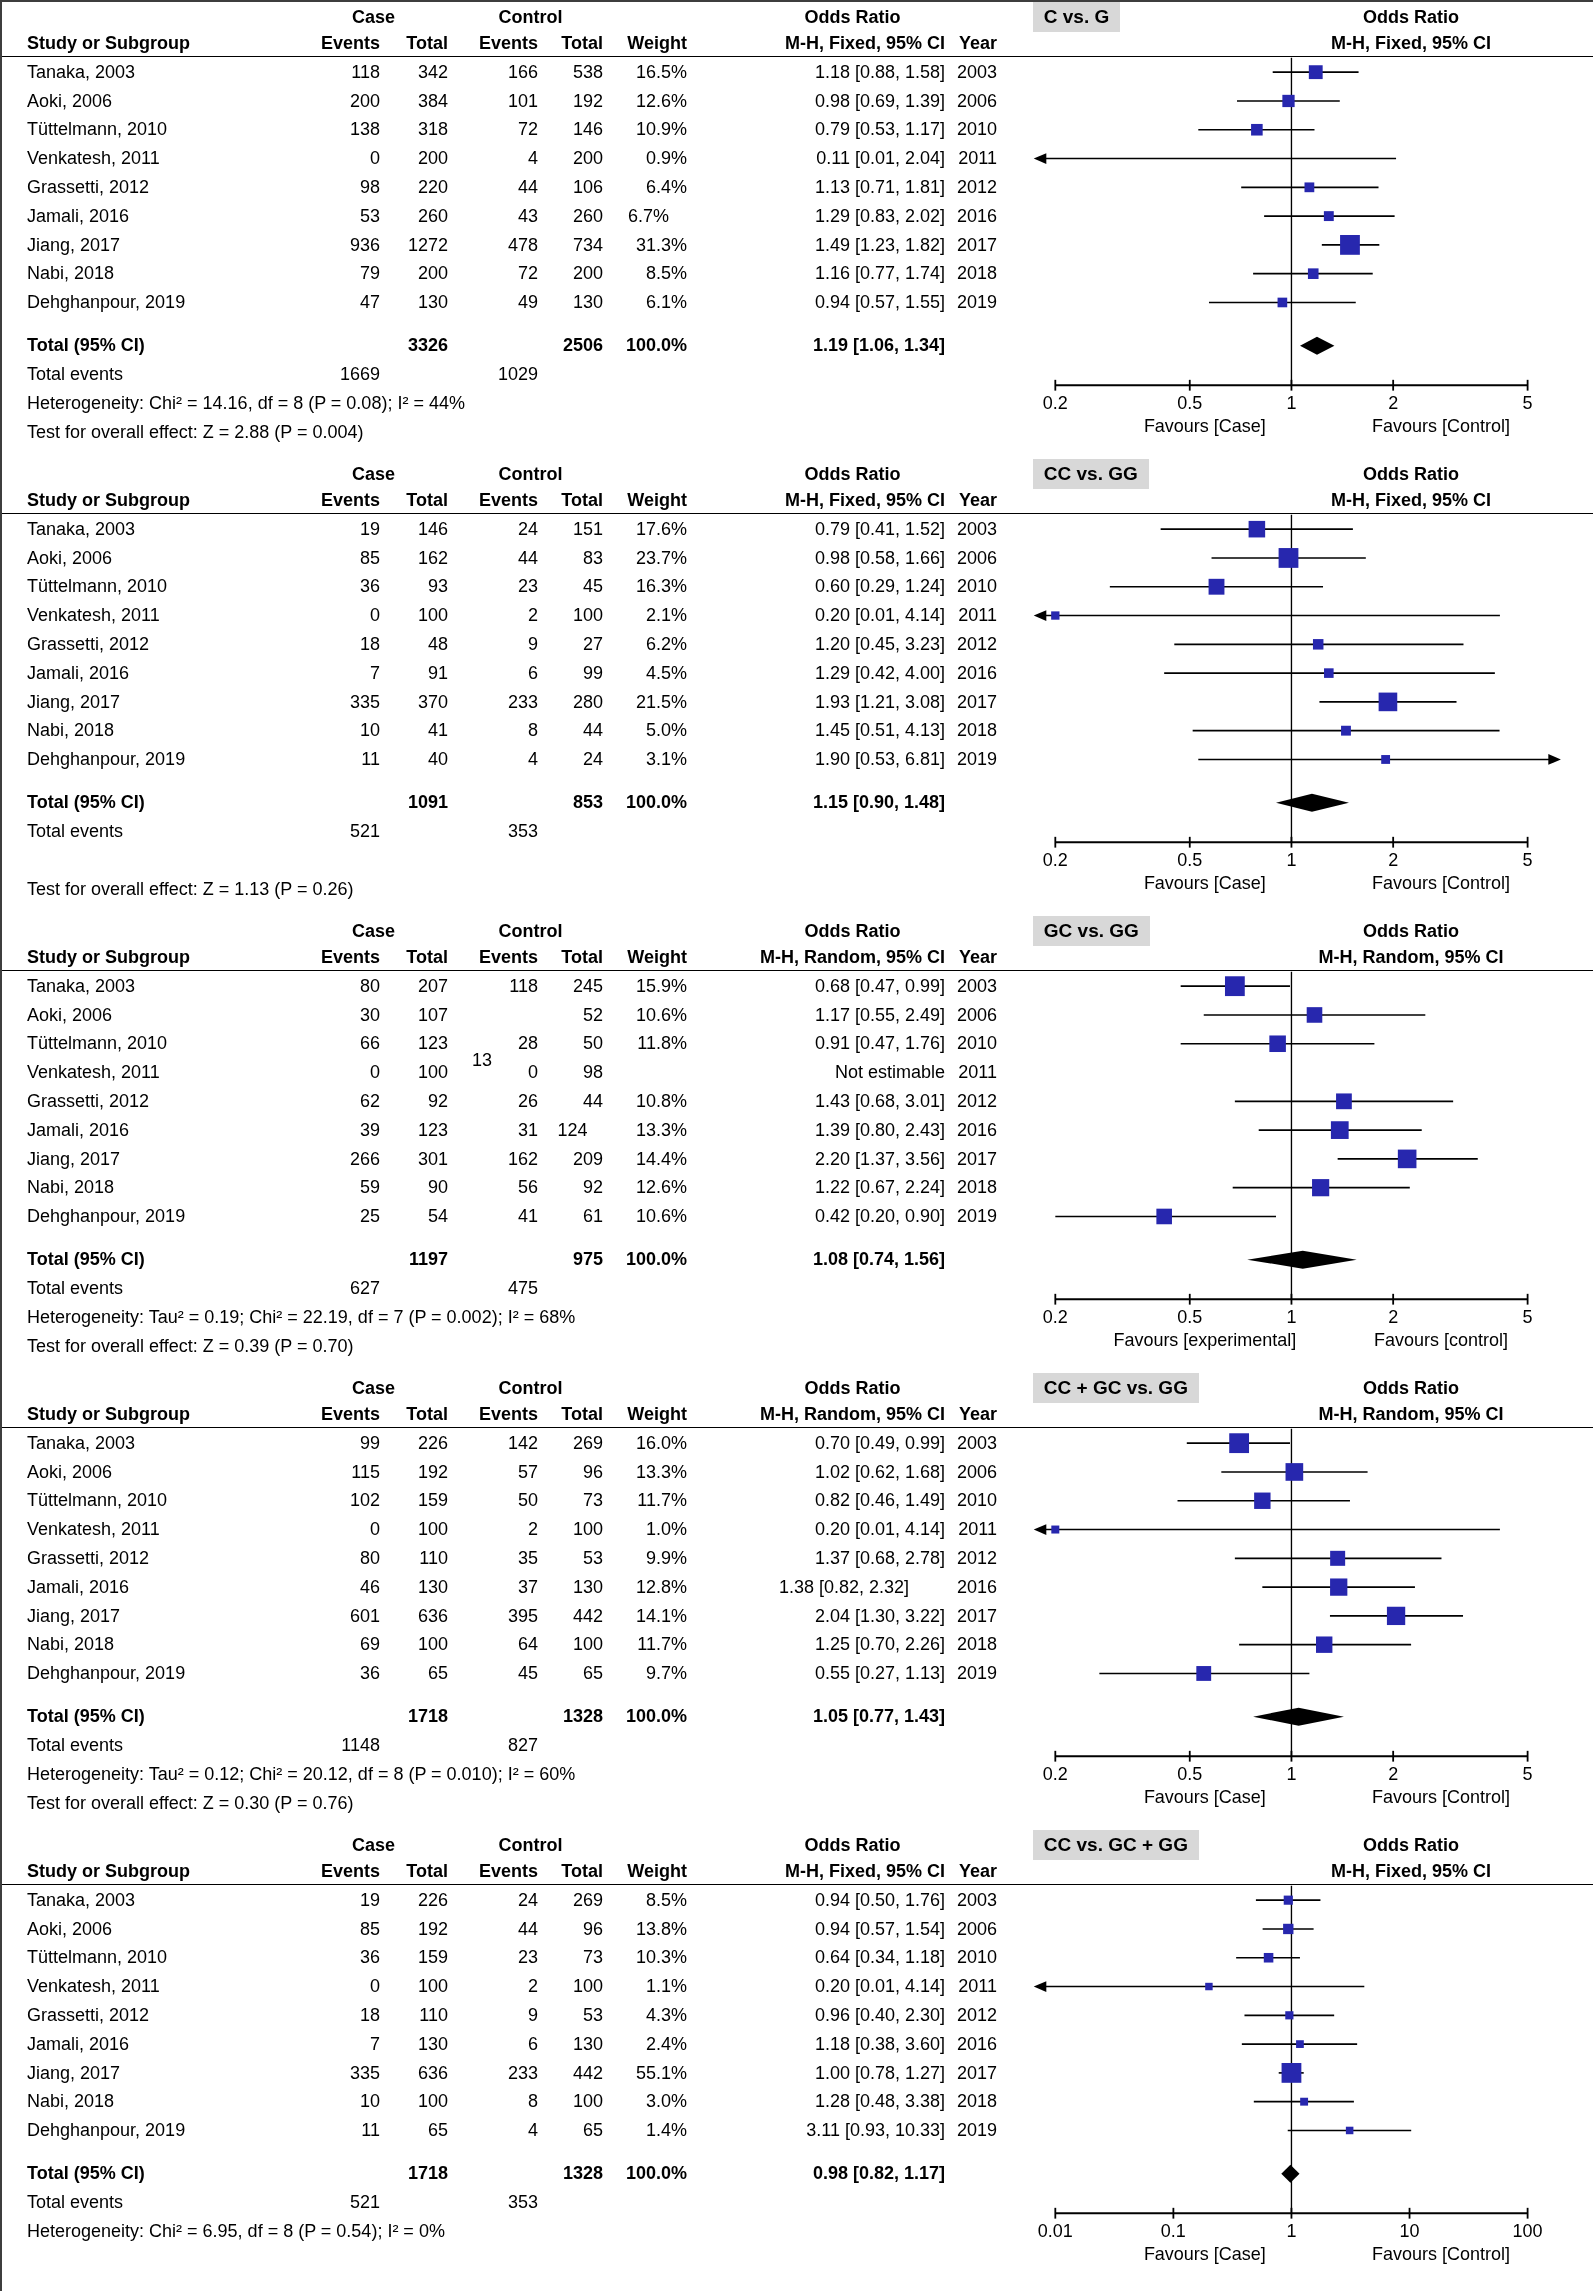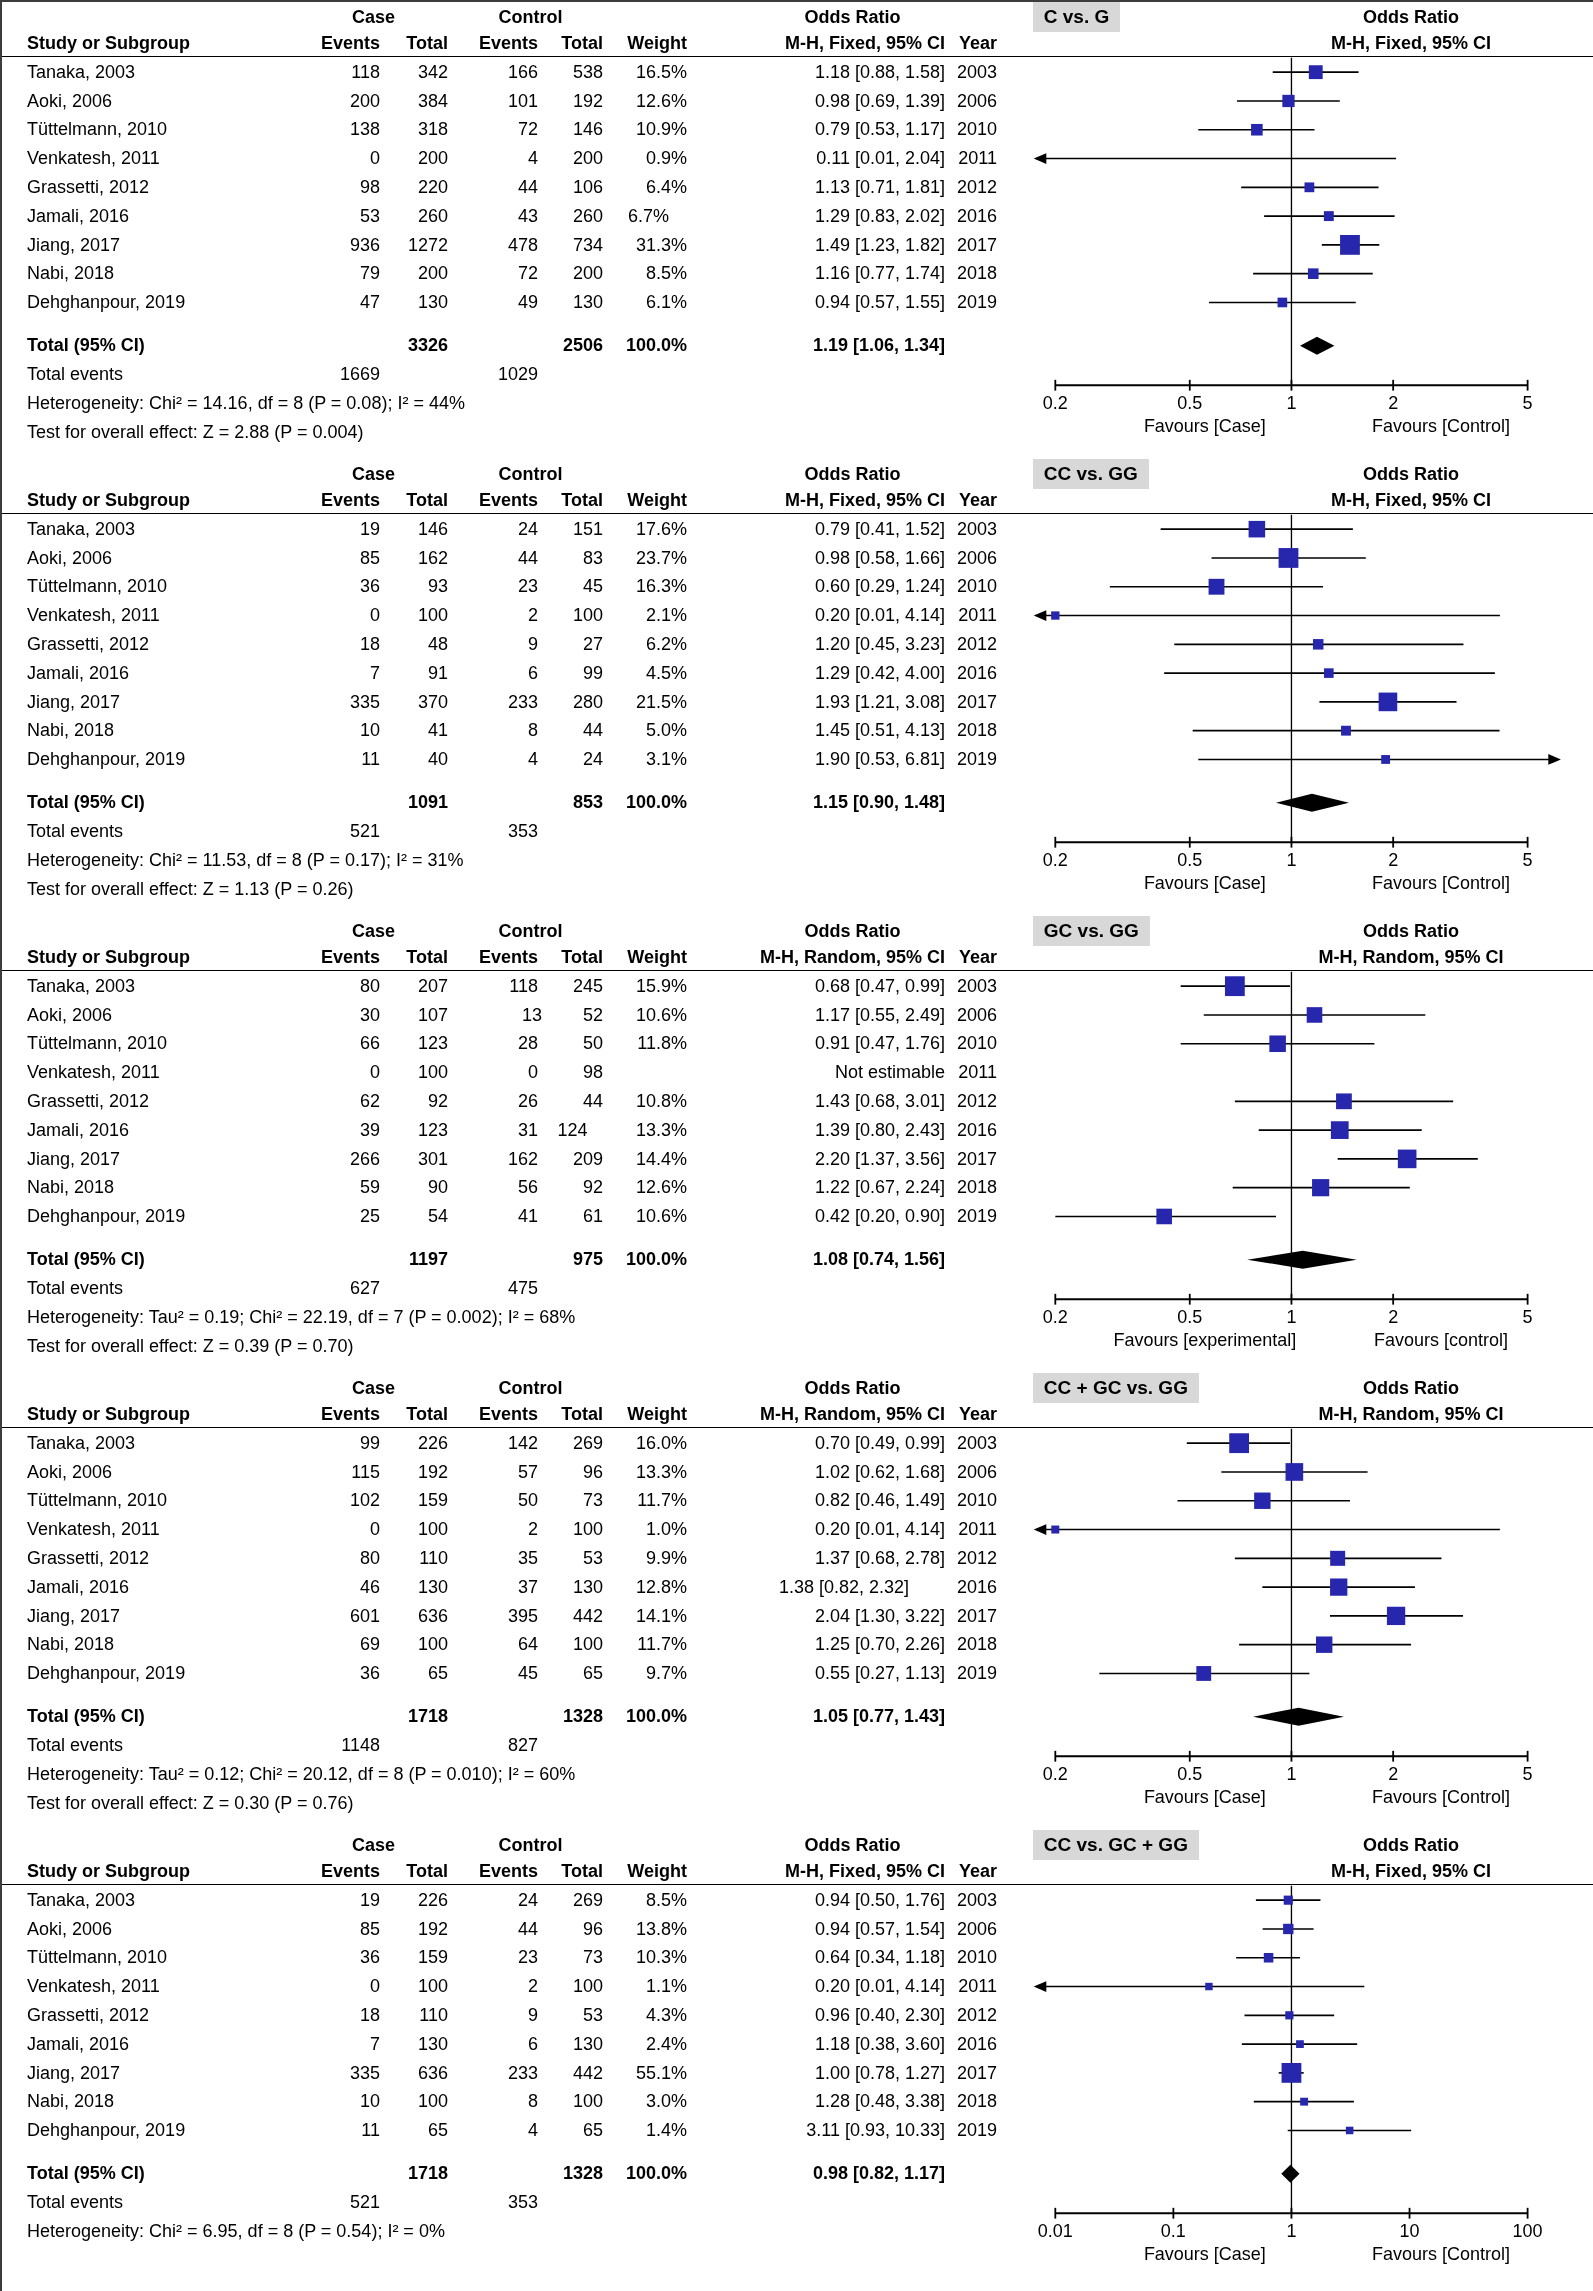--- a/index.html
+++ b/index.html
@@ -304,23 +304,20 @@
         <span style="left: 25px; width: 270px; text-align: left; font-weight: bold;">Total (95% CI)</span>
         <span style="left: 383px; width: 63px; text-align: right; font-weight: bold;">1091</span>
         <span style="left: 540px; width: 61px; text-align: right; font-weight: bold;">853</span>
         <span style="left: 608px; width: 77px; text-align: right; font-weight: bold;">100.0%</span>
         <span style="left: 720px; width: 223px; text-align: right; font-weight: bold;">1.15 [0.90, 1.48]</span>
       </div>
       <div class="trow" style="top: 358px; height: 29px; line-height: 29px;">
         <span style="left: 25px; width: 270px; text-align: left;">Total events</span>
         <span style="left: 297px; width: 81px; text-align: right;">521</span>
         <span style="left: 455px; width: 81px; text-align: right;">353</span>
-      </div>
-      <div class="trow" style="top: 387px; height: 29px; line-height: 29px;">
-        <span style="left: 25px; width: 990px; text-align: left;">Heterogeneity: Chi² = 11.53, df = 8 (P = 0.17); I² = 31%</span>
       </div>
       <div class="trow" style="top: 416px; height: 29px; line-height: 29px;">
         <span style="left: 25px; width: 990px; text-align: left;">Test for overall effect: Z = 1.13 (P = 0.26)</span>
       </div>
       <svg width="562" height="457" class="plot" style="left: 1026px;" viewBox="0 0 624 508">
         <line x1="292.5" y1="62" x2="292.5" y2="426" stroke="#000" stroke-width="1.5"></line>
         <line x1="30" y1="426" x2="555" y2="426" stroke="#000" stroke-width="2"></line>
         <line x1="30" y1="420" x2="30" y2="432" stroke="#000" stroke-width="2"></line>
         <text x="30" y="452" text-anchor="middle">0.2</text>
         <line x1="179.44740350573431" y1="420" x2="179.44740350573431" y2="432" stroke="#000" stroke-width="2"></line>
@@ -382,21 +379,21 @@
         <span style="left: 455px; width: 81px; text-align: right;">118</span>
         <span style="left: 540px; width: 61px; text-align: right;">245</span>
         <span style="left: 608px; width: 77px; text-align: right;">15.9%</span>
         <span style="left: 720px; width: 223px; text-align: right;">0.68 [0.47, 0.99]</span>
         <span style="left: 947px; width: 48px; text-align: right;">2003</span>
       </div>
       <div class="trow" style="top: 85px; height: 29px; line-height: 29px;">
         <span style="left: 25px; width: 270px; text-align: left;">Aoki, 2006</span>
         <span style="left: 297px; width: 81px; text-align: right;">30</span>
         <span style="left: 383px; width: 63px; text-align: right;">107</span>
-        <span style="left: 459px; width: 81px; text-align: right;">13</span>
+        <span style="left: 470px; width: 81px;  margin-top: 45px;">13</span>
         <span style="left: 540px; width: 61px; text-align: right;">52</span>
         <span style="left: 608px; width: 77px; text-align: right;">10.6%</span>
         <span style="left: 720px; width: 223px; text-align: right;">1.17 [0.55, 2.49]</span>
         <span style="left: 947px; width: 48px; text-align: right;">2006</span>
       </div>
       <div class="trow" style="top: 113px; height: 29px; line-height: 29px;">
         <span style="left: 25px; width: 270px; text-align: left;">Tüttelmann, 2010</span>
         <span style="left: 297px; width: 81px; text-align: right;">66</span>
         <span style="left: 383px; width: 63px; text-align: right;">123</span>
         <span style="left: 455px; width: 81px; text-align: right;">28</span>

